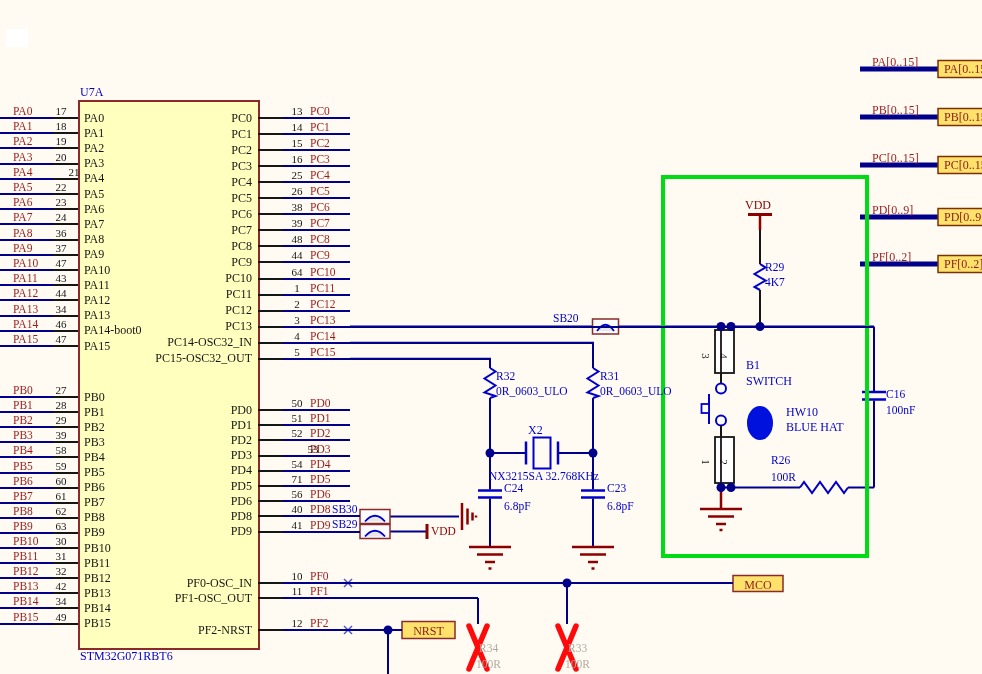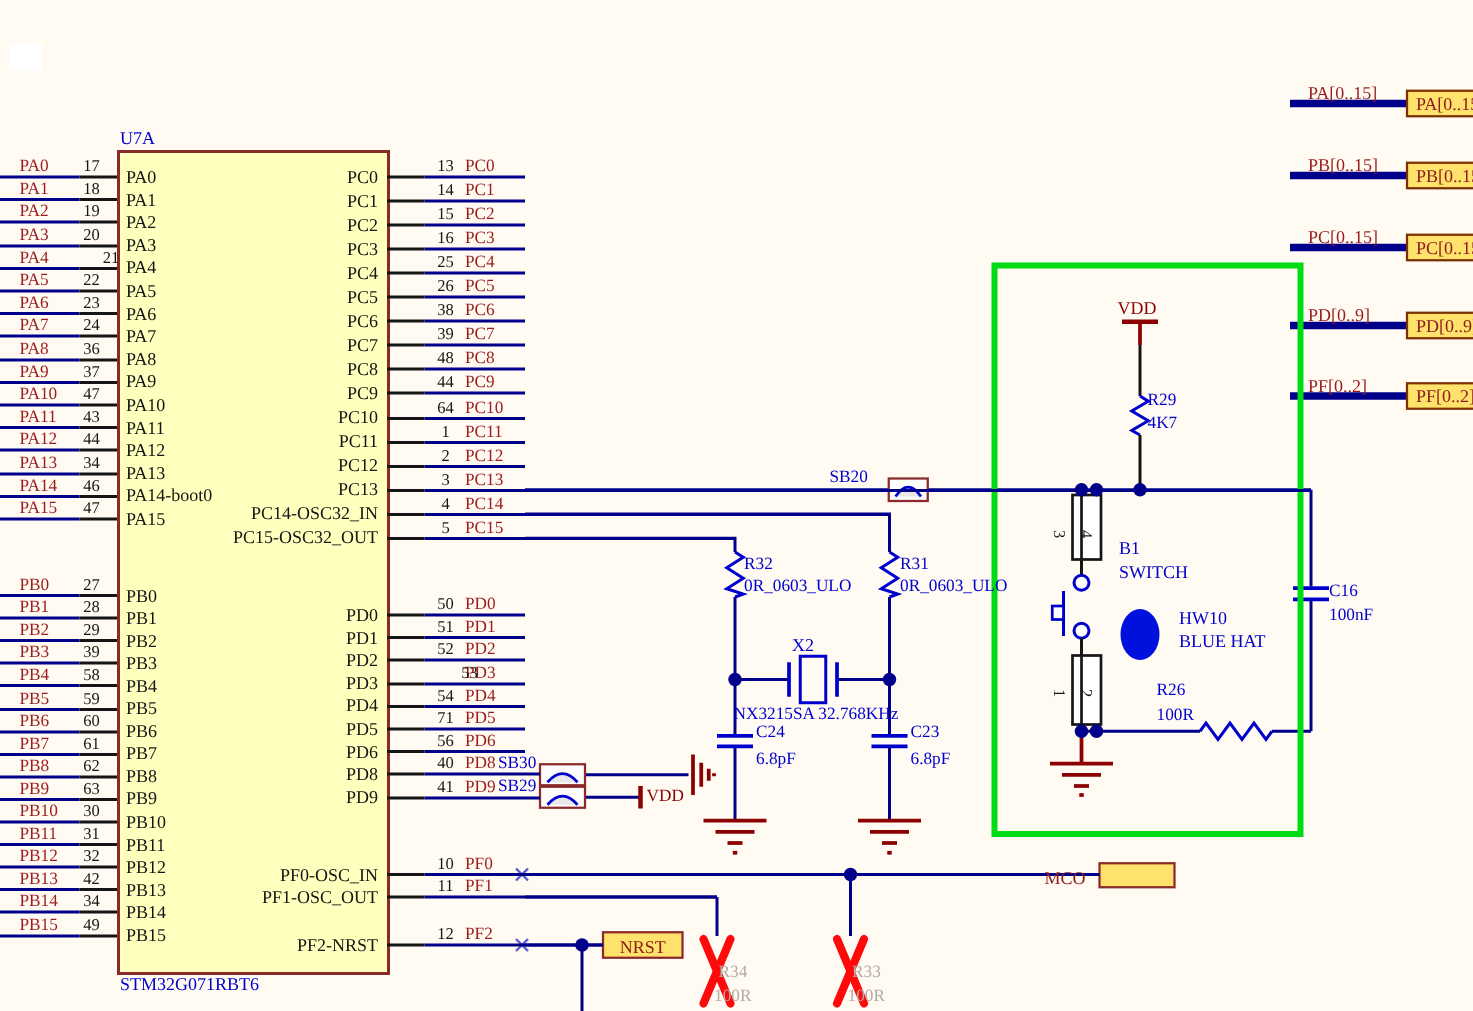--- a/index.html
+++ b/index.html
@@ -555,20 +555,20 @@
     <div class="abs blue12" style="left:786px;top:420px">BLUE HAT</div>
     <div class="abs blue" style="left:771px;top:454px">R26</div>
     <div class="abs blue" style="left:771px;top:471px">100R</div>
     <div class="abs blue" style="left:886px;top:388px">C16</div>
     <div class="abs blue" style="left:886px;top:404px">100nF</div>
     <div class="abs" style="left:703px;top:346px"><span class="rot">3</span></div>
     <div class="abs" style="left:721px;top:346px"><span class="rot">4</span></div>
     <div class="abs" style="left:703px;top:452px"><span class="rot">1</span></div>
     <div class="abs" style="left:721px;top:452px"><span class="rot">2</span></div>
 
-    <div class="abs tagtxt" style="left:690px;top:578px;width:40px">MCO</div>
+    <div class="abs tagtxt" style="left:738px;top:578px;width:40px">MCO</div>
     <div class="abs tagtxt" style="left:402px;top:624px;width:53px">NRST</div>
     <div class="abs gray" style="left:479px;top:642px">R34</div>
     <div class="abs gray" style="left:476px;top:658px">100R</div>
     <div class="abs gray" style="left:568px;top:642px">R33</div>
     <div class="abs gray" style="left:565px;top:658px">100R</div>
   </div>
 </div>
 
 </body></html>

